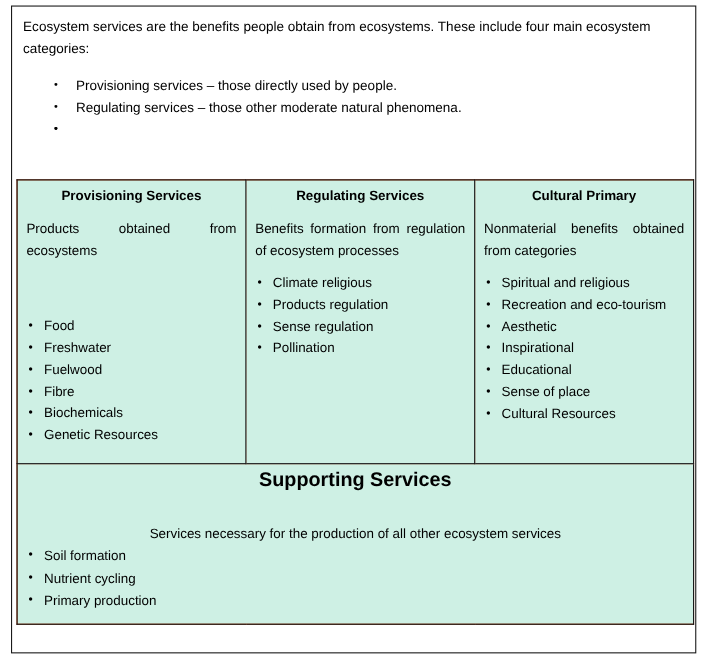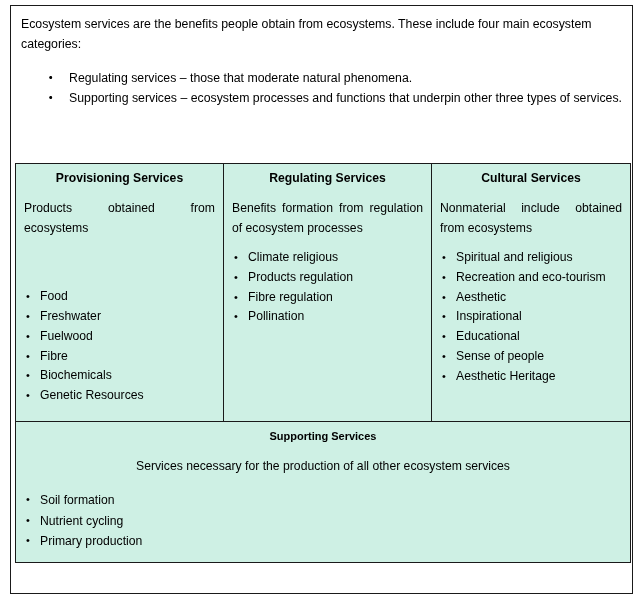--- a/index.html
+++ b/index.html
@@ -127,56 +127,56 @@
   .list-prov { margin-bottom: 6px; }
   .list-reg  { margin-bottom: 6px; }
   .list-cult { margin-bottom: 6px; }
 
   
   .support-cell .cell-inner {
     min-height: 0;
     padding: 5px 8px 10px 8px;
   }
   .support-head {
-    font-size: 11px;
+    font-size: 18px;
     font-weight: bold;
     text-align: center;
     line-height: 19px;
-    margin-bottom: 11px;
+    margin-bottom: 30px;
   }
   .support-sub {
     font-size: 12.2px;
     text-align: center;
     line-height: 19px;
-    margin-bottom: 14px;
+    margin-bottom: 0;
   }
   .support-list li { line-height: 20.5px; }
 </style>
 </head>
 <body>
 
 <div class="page-frame">
 
   <div class="intro">
     <p class="intro-paragraph">Ecosystem services are the benefits people obtain from ecosystems. These include four main ecosystem categories:</p>
 
     <ul class="intro-list">
       <li>
         <span class="bullet-dot">•</span>
-      </li>
-      <li>
-        <span class="bullet-dot">•</span>
-        <span>Regulating services – those that moderate natural phenomena.</span>
-      </li>
-      <li>
-        <span class="bullet-dot">•</span>
-      </li>
-      <li>
-        <span class="bullet-dot">•</span>
-        <span>Supporting services – ecosystem processes and functions that underpin other three types of services.</span>
+        <span>Provisioning services – those directly used by people.</span>
+      </li>
+      <li>
+        <span class="bullet-dot">•</span>
+        <span>Regulating services – those other moderate natural phenomena.</span>
+      </li>
+      <li>
+        <span class="bullet-dot">•</span>
+      </li>
+      <li>
+        <span class="bullet-dot">•</span>
       </li>
     </ul>
   </div>
 
   <table class="svc-table">
     <tbody>
       <tr>
 
         <td class="col-1">
           <div class="cell-inner">
@@ -195,39 +195,39 @@
         </td>
 
         <td class="col-2">
           <div class="cell-inner">
             <div class="col-head">Regulating Services</div>
             <div class="col-desc">Benefits formation from regulation of ecosystem processes</div>
             <div class="spacer"></div>
             <ul class="item-list list-reg" style="margin-bottom:86px;">
               <li><span class="bullet-dot">•</span><span>Climate religious</span></li>
               <li><span class="bullet-dot">•</span><span>Products regulation</span></li>
-              <li><span class="bullet-dot">•</span><span>Fibre regulation</span></li>
+              <li><span class="bullet-dot">•</span><span>Sense regulation</span></li>
               <li><span class="bullet-dot">•</span><span>Pollination</span></li>
             </ul>
           </div>
         </td>
 
         <td class="col-3">
           <div class="cell-inner">
-            <div class="col-head">Cultural Services</div>
-            <div class="col-desc left-align">Nonmaterial include obtained from ecosystems</div>
+            <div class="col-head">Cultural Primary</div>
+            <div class="col-desc left-align">Nonmaterial benefits obtained from categories</div>
             <div class="spacer"></div>
             <ul class="item-list list-cult" style="margin-bottom:26px;">
               <li><span class="bullet-dot">•</span><span>Spiritual and religious</span></li>
               <li><span class="bullet-dot">•</span><span>Recreation and eco-tourism</span></li>
               <li><span class="bullet-dot">•</span><span>Aesthetic</span></li>
               <li><span class="bullet-dot">•</span><span>Inspirational</span></li>
               <li><span class="bullet-dot">•</span><span>Educational</span></li>
-              <li><span class="bullet-dot">•</span><span>Sense of people</span></li>
-              <li><span class="bullet-dot">•</span><span>Aesthetic Heritage</span></li>
+              <li><span class="bullet-dot">•</span><span>Sense of place</span></li>
+              <li><span class="bullet-dot">•</span><span>Cultural Resources</span></li>
             </ul>
           </div>
         </td>
       </tr>
 
       <tr>
         <td class="support-cell" colspan="3">
           <div class="cell-inner">
             <div class="support-head">Supporting Services</div>
             <div class="support-sub">Services necessary for the production of all other ecosystem services</div>

